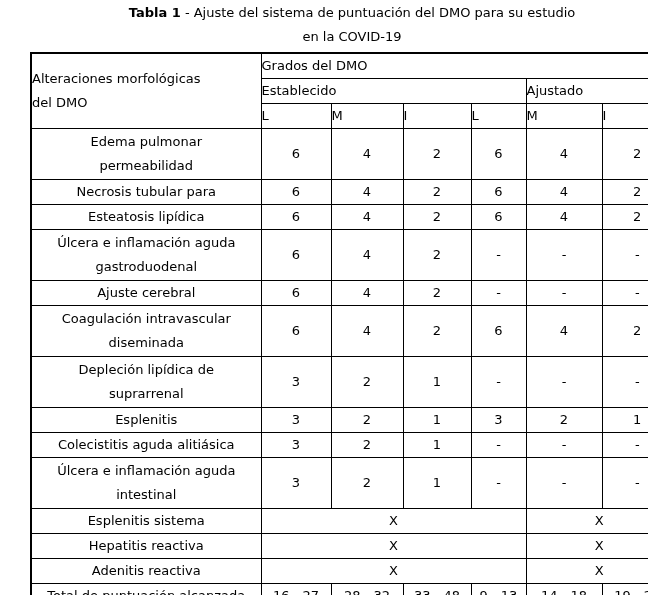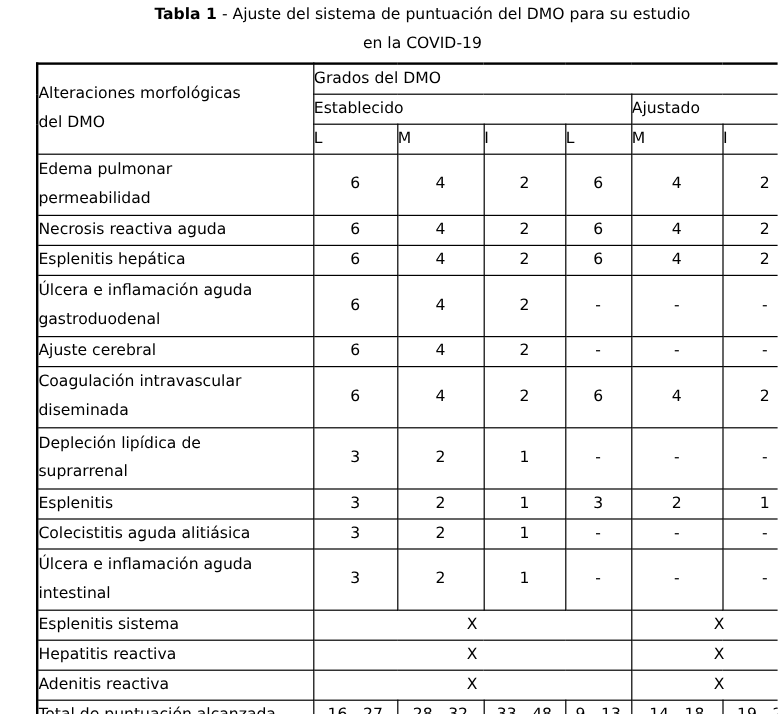--- a/index.html
+++ b/index.html
@@ -39,21 +39,21 @@
     padding: 0;
     height: 24px;
     overflow: hidden;
   }
   td.hdr {
     font-weight: normal;
     text-align: left;
     white-space: pre-line;
   }
   td.lbl {
-    text-align: left;
+    text-align: center;
     padding-left: 5px;
     padding-right: 2px;
     white-space: pre-line;
   }
   td.val {
     text-align: center;
   }
   tr.tall td { height: 50px; }
 </style>
 </head>
@@ -99,30 +99,30 @@
         <td class="lbl">Edema pulmonar
 permeabilidad</td>
         <td class="val">6</td>
         <td class="val">4</td>
         <td class="val">2</td>
         <td class="val">6</td>
         <td class="val">4</td>
         <td class="val">2</td>
       </tr>
       <tr>
-        <td class="lbl">Necrosis reactiva aguda</td>
-        <td class="val">6</td>
-        <td class="val">4</td>
-        <td class="val">2</td>
-        <td class="val">6</td>
-        <td class="val">4</td>
-        <td class="val">2</td>
-      </tr>
-      <tr>
-        <td class="lbl">Esplenitis hepática</td>
+        <td class="lbl">Necrosis tubular para</td>
+        <td class="val">6</td>
+        <td class="val">4</td>
+        <td class="val">2</td>
+        <td class="val">6</td>
+        <td class="val">4</td>
+        <td class="val">2</td>
+      </tr>
+      <tr>
+        <td class="lbl">Esteatosis lipídica</td>
         <td class="val">6</td>
         <td class="val">4</td>
         <td class="val">2</td>
         <td class="val">6</td>
         <td class="val">4</td>
         <td class="val">2</td>
       </tr>
       <tr class="tall">
         <td class="lbl">Úlcera e inflamación aguda
 gastroduodenal</td>

